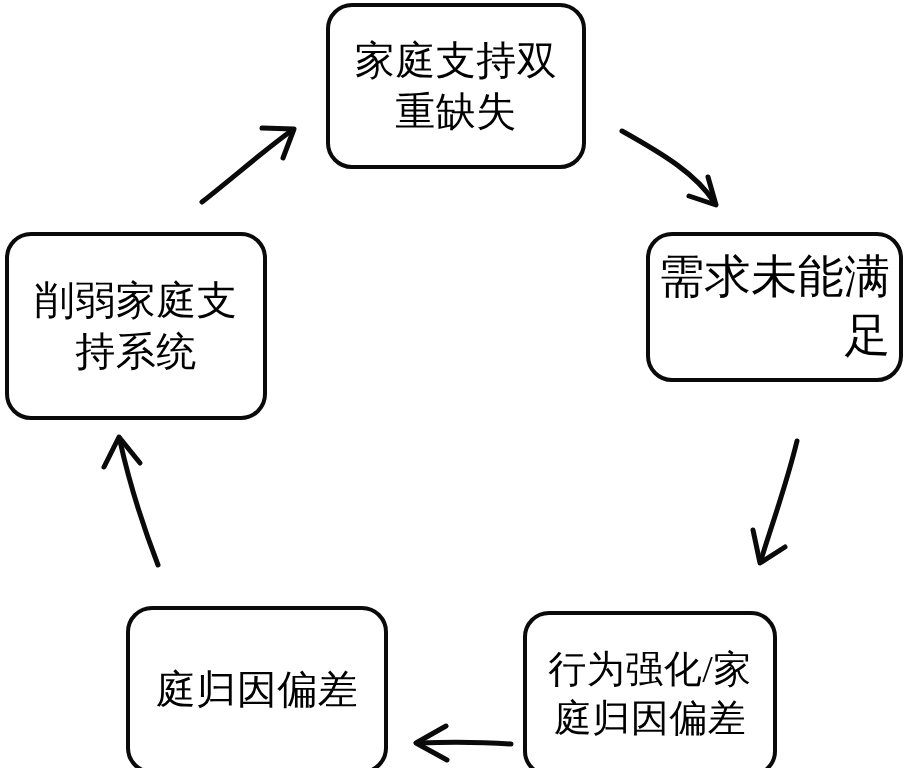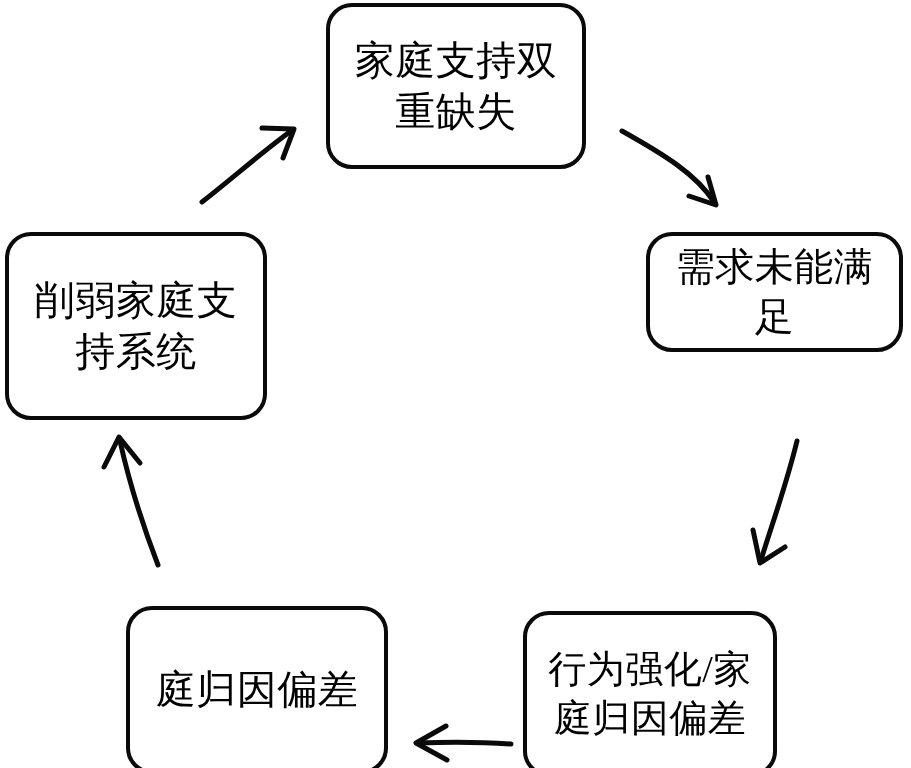--- a/index.html
+++ b/index.html
@@ -32,22 +32,23 @@
   }
   .node-label {
     display: block;
     white-space: pre-line;
   }
   #node-top {
     left: 326px; top: 3px; width: 260px; height: 166px;
     font-size: 40px;
   }
   #node-right {
-    left: 646px; top: 232px; width: 257px; height: 120px;
-    font-size: 39px;
+    left: 646px; top: 232px; width: 257px; height: 150px;
+    font-size: 46px;
+    text-align: right;
   }
   #node-bottom-right {
     left: 523px; top: 611px; width: 254px; height: 166px;
     font-size: 38px;
   }
   #node-bottom-left {
     left: 126px; top: 606px; width: 262px; height: 168px;
     font-size: 40px;
   }
   #node-left {

